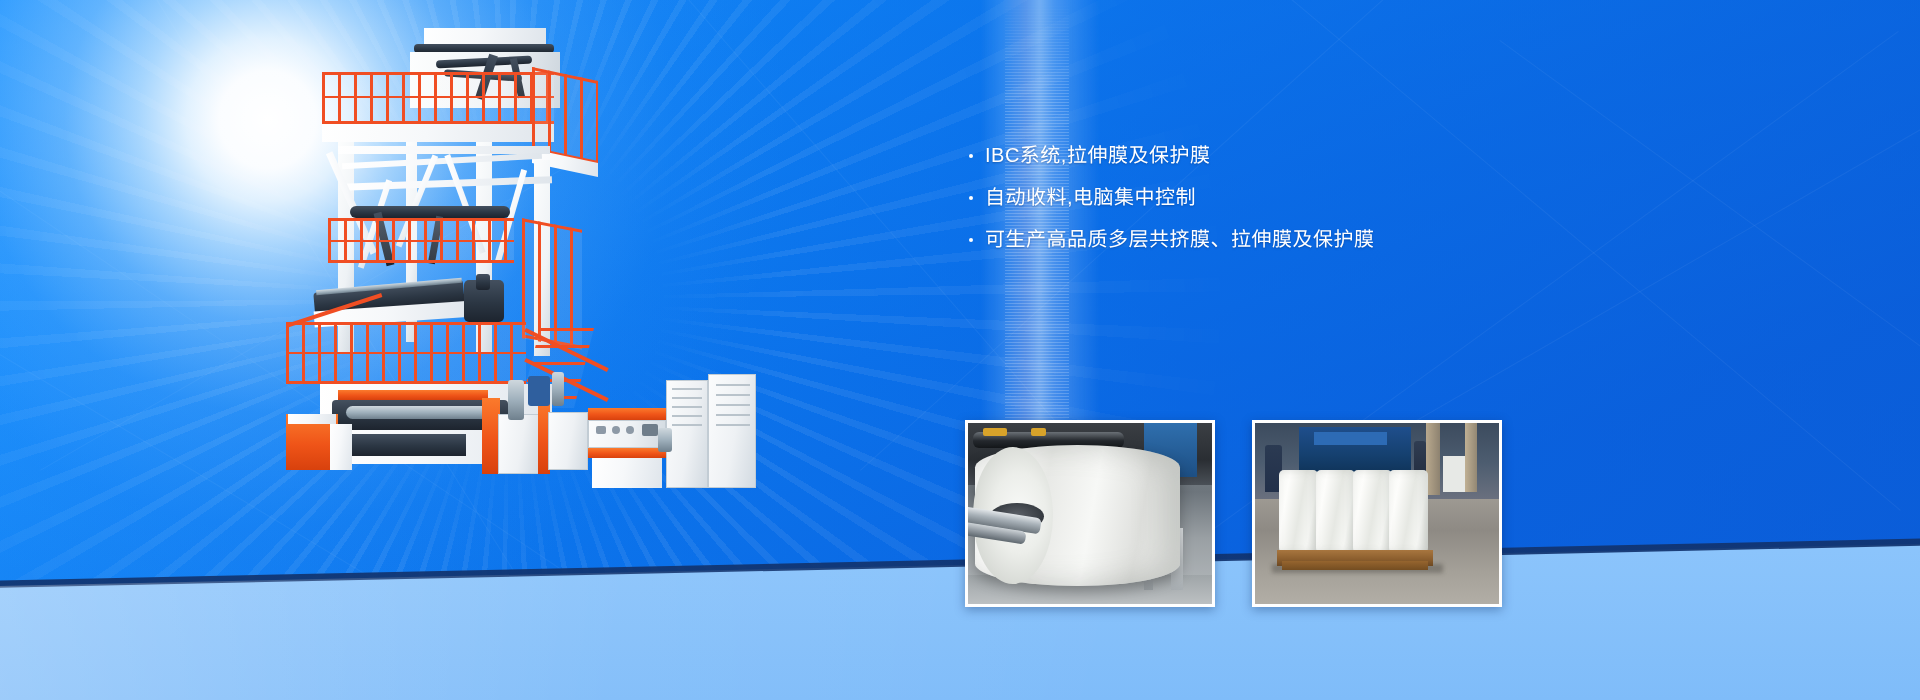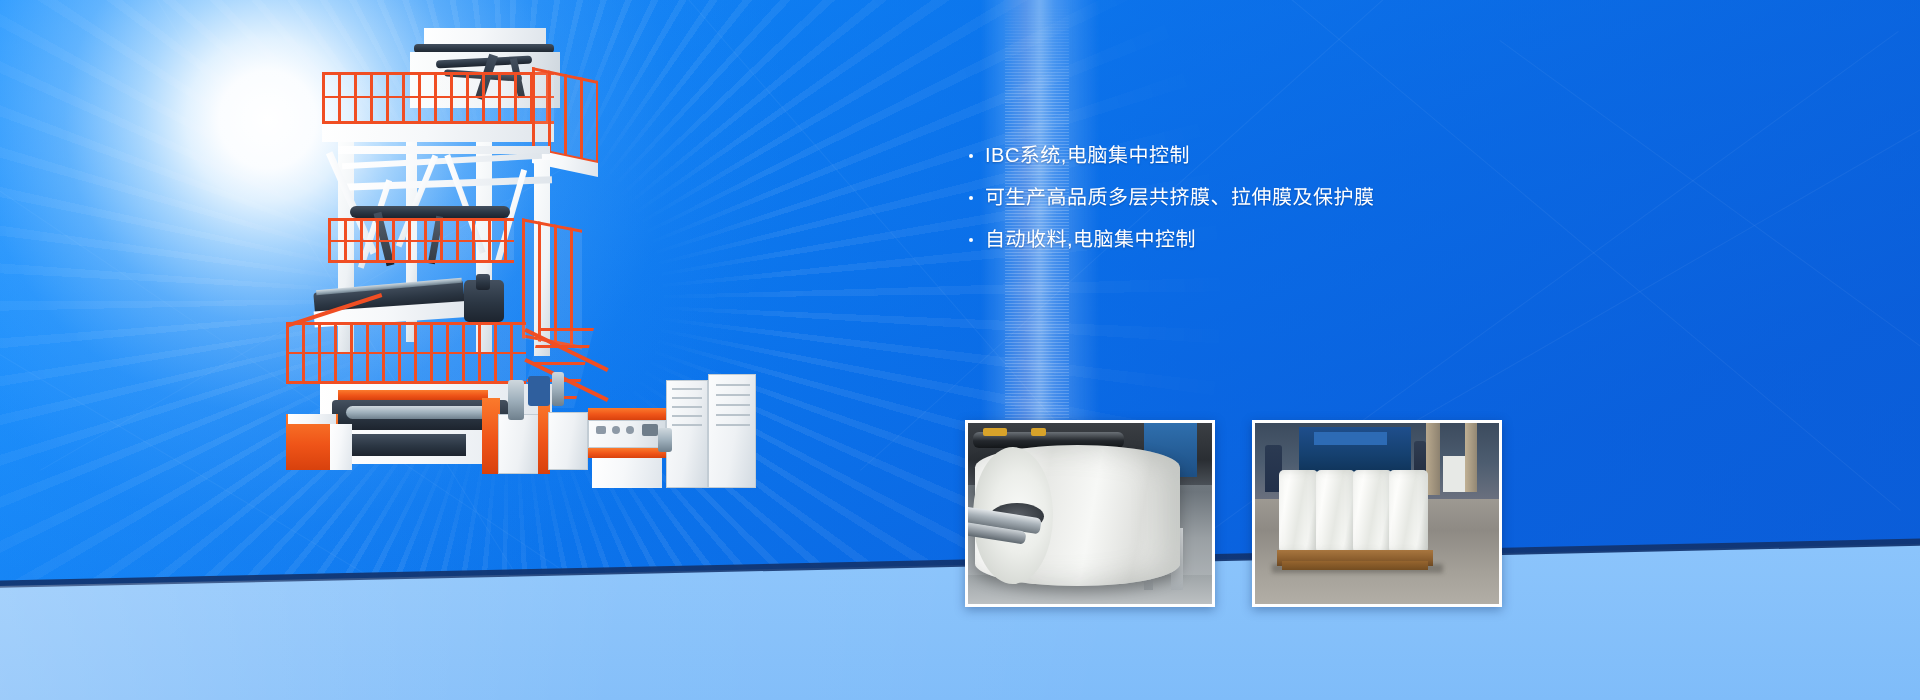--- a/index.html
+++ b/index.html
@@ -361,29 +361,29 @@
 
     <div class="m-el steel" style="left:222px;top:352px;width:16px;height:40px;border-radius:3px;"></div>
     <div class="m-el" style="left:242px;top:348px;width:22px;height:30px;background:#2f5f9e;border-radius:3px;"></div>
     <div class="m-el steel" style="left:266px;top:344px;width:12px;height:34px;border-radius:3px;"></div>
   </div>
 
   <div class="content">
     <ul class="bullets">
       <li>
         <span class="dot"></span>
-        <span>IBC系统,电脑集中控制</span>
+        <span>IBC系统,拉伸膜及保护膜</span>
+      </li>
+      <li>
+        <span class="dot"></span>
+        <span>自动收料,电脑集中控制</span>
       </li>
       <li>
         <span class="dot"></span>
         <span>可生产高品质多层共挤膜、拉伸膜及保护膜</span>
-      </li>
-      <li>
-        <span class="dot"></span>
-        <span>自动收料,电脑集中控制</span>
       </li>
     </ul>
   </div>
 
   <div class="photos">
 
     <div class="photo">
       <div class="scene">
         <div class="p-el pr-bg"></div>
         <div class="p-el pr-topdark"></div>

